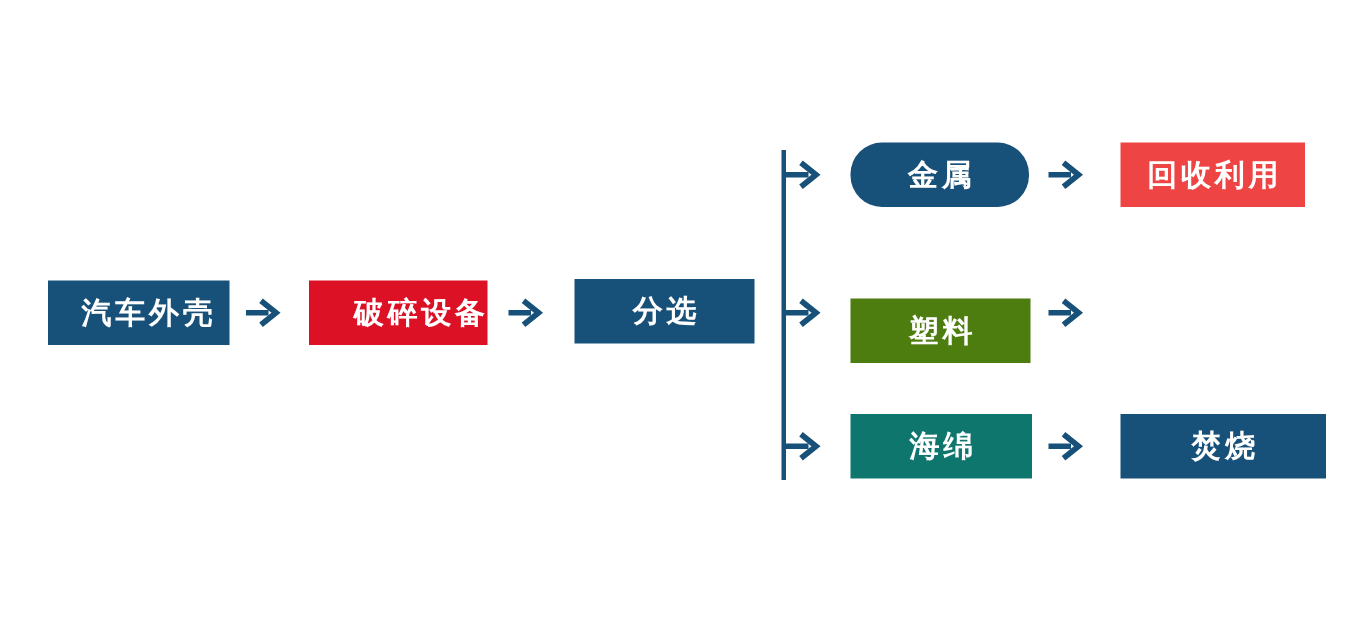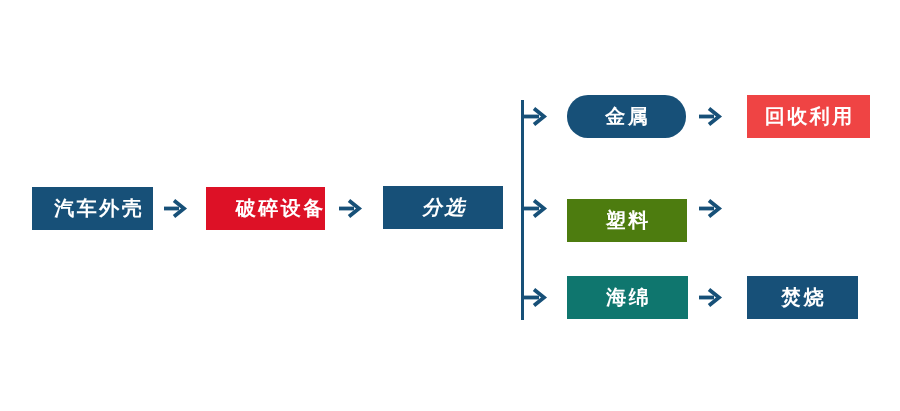--- a/index.html
+++ b/index.html
@@ -35,21 +35,21 @@
   .pos-car        { left: 32px;  top: 187px; width: 121px; height: 43px; padding-left: 11px; }
   .pos-crush      { left: 206px; top: 187px; width: 119px; height: 43px; }
   .pos-sort       { left: 383px; top: 186px; width: 120px; height: 43px; }
 
   
   .pos-metal      { left: 567px; top: 95px;  width: 119px; height: 43px; border-radius: 21px; }
   .pos-recycle    { left: 747px; top: 95px;  width: 123px; height: 43px; }
   .pos-plastic    { left: 567px; top: 187px; width: 120px; height: 43px; }
   .pos-replastic  { left: 747px; top: 187px; width: 123px; height: 43px; }
   .pos-sponge     { left: 567px; top: 276px; width: 121px; height: 43px; }
-  .pos-burn       { left: 747px; top: 276px; width: 111px; height: 43px; align-items: center; }
+  .pos-burn       { left: 747px; top: 276px; width: 137px; height: 43px; align-items: center; }
 
   .arrow {
     position: absolute;
     width: 26px;
     height: 21px;
     color: #175078;
   }
   .arr-1 { left: 163px; top: 198px; }
   .arr-2 { left: 338px; top: 198px; }
   .arr-b1 { left: 523px; top: 106px; }
@@ -90,21 +90,21 @@
     </svg>
 
   <div class="node node--red pos-crush" style="background-color: rgb(221, 17, 38);">
     <span>破碎设备</span>
   </div>
 
   <svg class="arrow arr-2" style="color: rgb(23, 80, 120);">
       <use href="#arrow-glyph"></use>
     </svg>
 
-  <div class="node node--blue pos-sort" style="background-color: rgb(23, 80, 120); font-style: italic;">
+  <div class="node node--blue pos-sort" style="background-color: rgb(23, 80, 120);">
     <span>分选</span>
   </div>
 
   <div class="vline" style="background-color: rgb(23, 80, 120);"></div>
   <svg class="arrow arr-b1" style="color: rgb(23, 80, 120);">
       <use href="#arrow-glyph"></use>
     </svg>
   <svg class="arrow arr-b2" style="color: rgb(23, 80, 120);">
       <use href="#arrow-glyph"></use>
     </svg>

